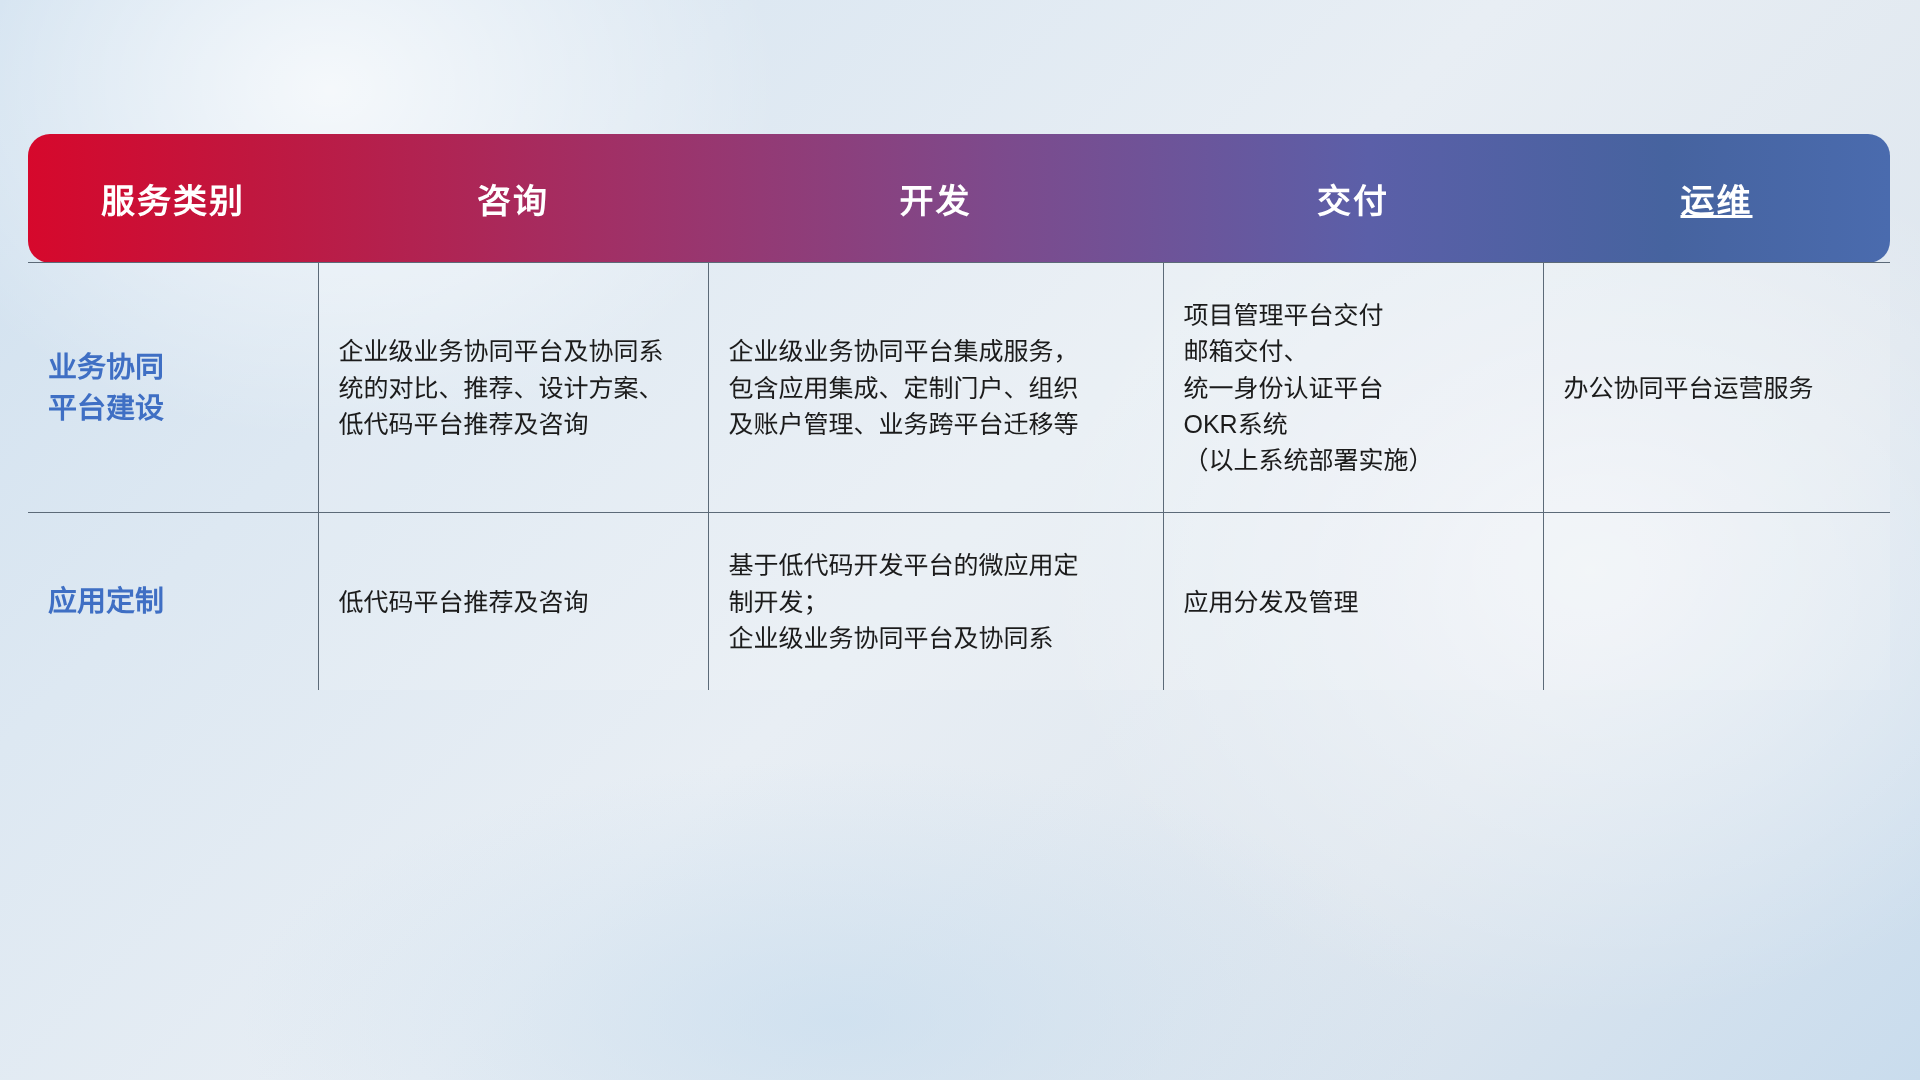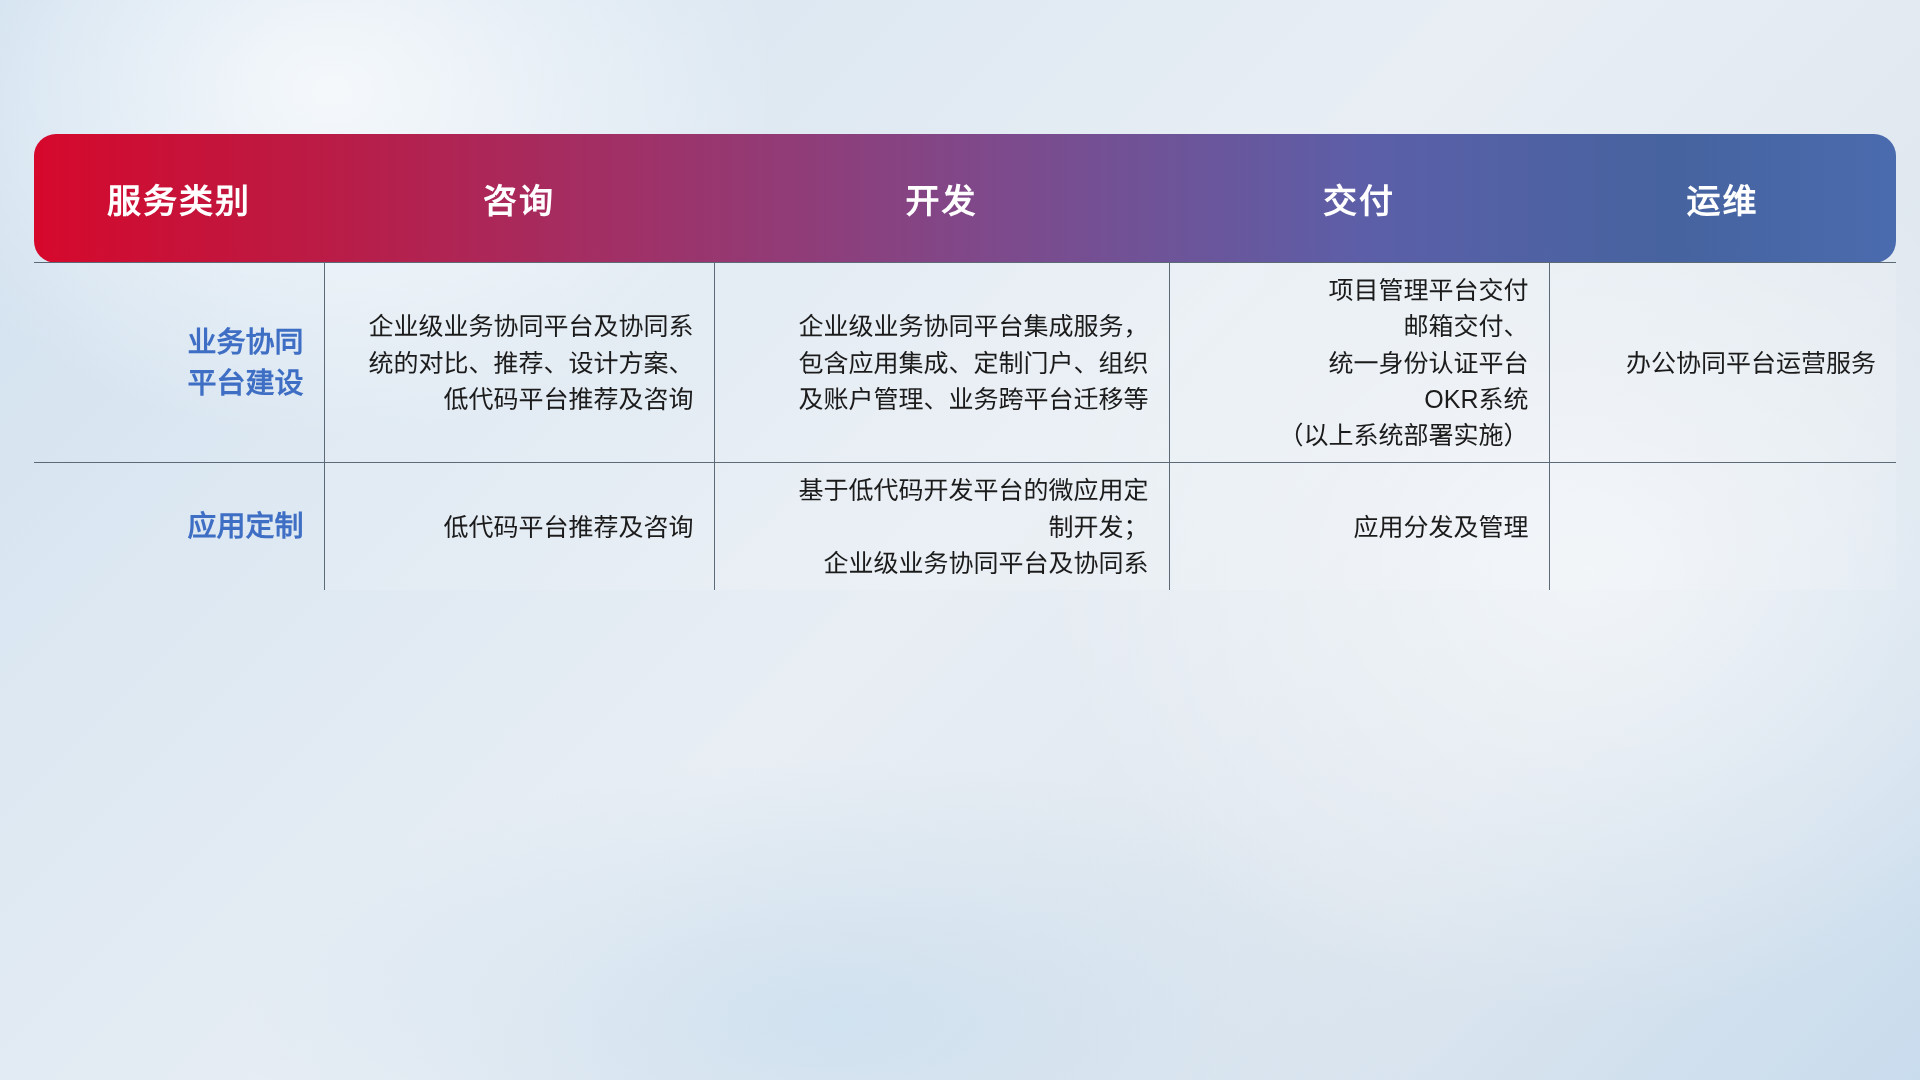--- a/index.html
+++ b/index.html
@@ -31,21 +31,21 @@
     background: radial-gradient(closest-side, rgba(255,255,255,0.55), rgba(255,255,255,0));
   }
   .bg-bloom-c {
     width: 1200px; height: 520px;
     left: 240px; bottom: -200px;
     background: radial-gradient(closest-side, rgba(198,220,238,0.65), rgba(198,220,238,0));
   }
 
   .table-wrap {
     position: absolute;
-    left: 34px;
+    left: 28px;
     top: 134px;
     width: 1862px;
   }
 
   table.service-table {
     width: 100%;
     border-collapse: collapse;
     table-layout: fixed;
   }
 
@@ -64,29 +64,30 @@
     background: linear-gradient(90deg, #d6082c 0%, #c0173f 12%, #9e3269 33%, #7d4a8c 52%, #5b5fa8 72%, #46639f 88%, #4a6bae 100%);
   }
   
   thead th:first-child {
     border-top-left-radius: 22px;
     border-bottom-left-radius: 22px;
   }
   thead th:last-child {
     border-top-right-radius: 22px;
     border-bottom-right-radius: 22px;
+    text-decoration: underline;
   }
 
   tbody td {
     border: 1px solid #5c6a78;
-    padding: 9px 20px;
+    padding: 34px 20px;
     font-size: 25px;
     line-height: 1.45;
     color: #1b1b1b;
-    text-align: right;
+    text-align: left;
     vertical-align: middle;
     background: rgba(255,255,255,0.12);
   }
   tbody td.row-label {
     color: #3f6fc4;
     font-weight: bold;
     font-size: 29px;
     line-height: 1.4;
     border-left: none;
     background: transparent;

